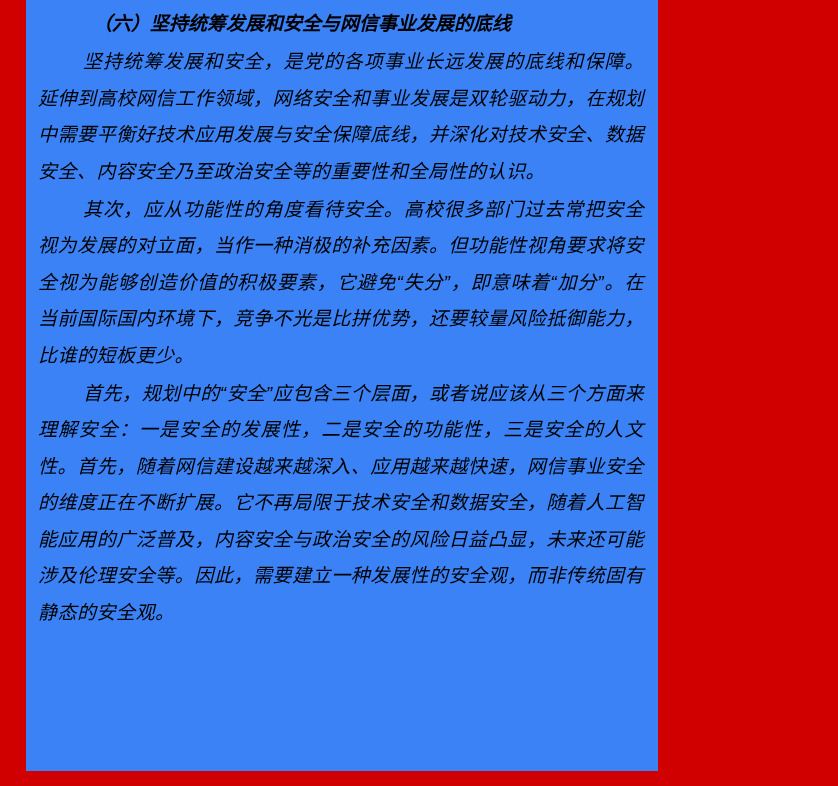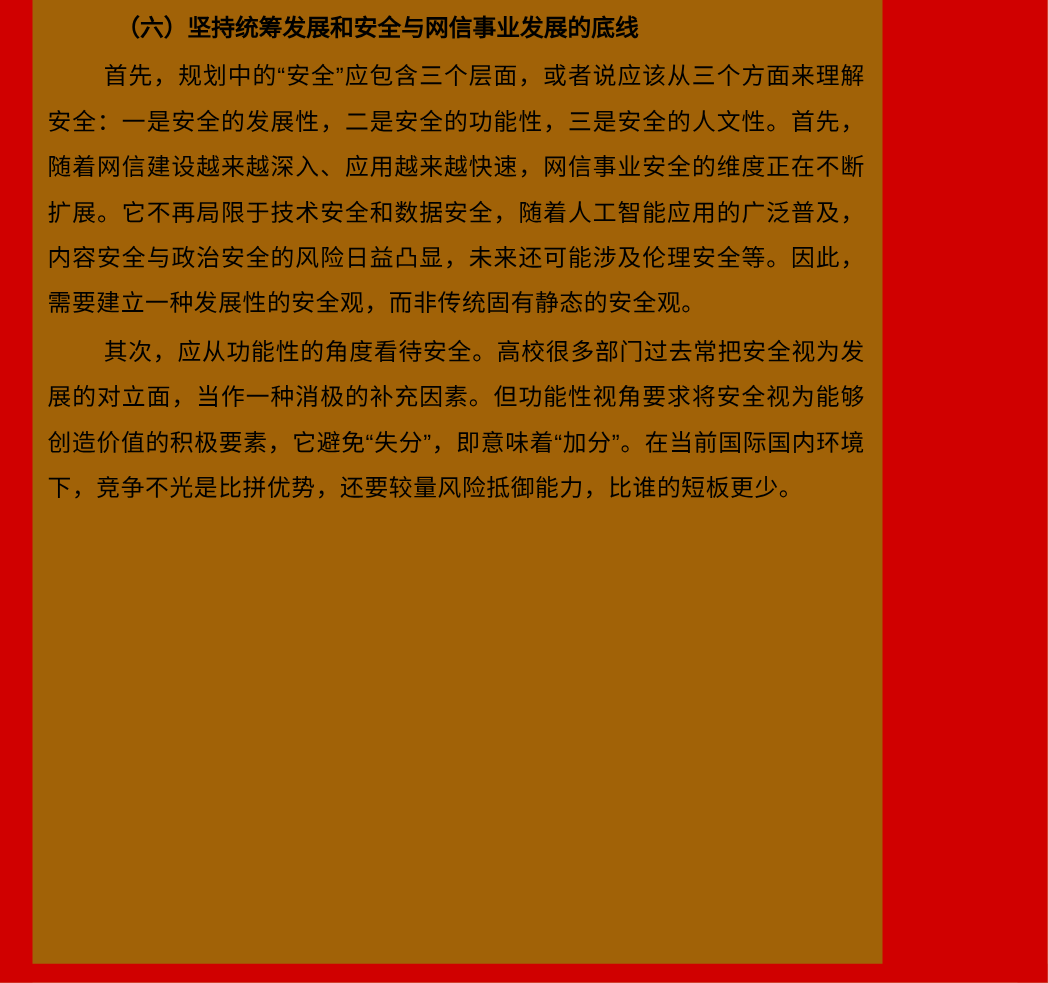--- a/index.html
+++ b/index.html
@@ -34,25 +34,26 @@
   .accent-bar-bottom {
     position: absolute;
     left: 0; bottom: 0;
     width: 838px; height: 15px;
     background: #d00000;
   }
   .content {
     position: absolute;
     top: 0;
     left: 26px;
-    width: 680px;
+    width: 632px;
     height: 771px;
-    background: #a16207;
+    background: #3b82f6;
     box-sizing: border-box;
     padding: 6px 14px 0 12px;
+    font-style: italic;
   }
   .article {
     color: #000000;
     font-size: 19px;
     line-height: 36.4px;
     text-align: justify;
     text-justify: inter-ideograph;
   }
   .article h2.heading {
     margin: 0;
@@ -72,18 +73,19 @@
 
 <div class="page">
 
   <div class="accent-border-left"></div>
   <div class="accent-border-right"></div>
   <div class="accent-bar-bottom"></div>
 
   <div class="content">
     <div class="article">
       <h2 class="heading">（六）坚持统筹发展和安全与网信事业发展的底线</h2>
+      <p>坚持统筹发展和安全，是党的各项事业长远发展的底线和保障。延伸到高校网信工作领域，网络安全和事业发展是双轮驱动力，在规划中需要平衡好技术应用发展与安全保障底线，并深化对技术安全、数据安全、内容安全乃至政治安全等的重要性和全局性的认识。</p>
+      <p>其次，应从功能性的角度看待安全。高校很多部门过去常把安全视为发展的对立面，当作一种消极的补充因素。但功能性视角要求将安全视为能够创造价值的积极要素，它避免“失分”，即意味着“加分”。在当前国际国内环境下，竞争不光是比拼优势，还要较量风险抵御能力，比谁的短板更少。</p>
       <p>首先，规划中的“安全”应包含三个层面，或者说应该从三个方面来理解安全：一是安全的发展性，二是安全的功能性，三是安全的人文性。首先，随着网信建设越来越深入、应用越来越快速，网信事业安全的维度正在不断扩展。它不再局限于技术安全和数据安全，随着人工智能应用的广泛普及，内容安全与政治安全的风险日益凸显，未来还可能涉及伦理安全等。因此，需要建立一种发展性的安全观，而非传统固有静态的安全观。</p>
-      <p>其次，应从功能性的角度看待安全。高校很多部门过去常把安全视为发展的对立面，当作一种消极的补充因素。但功能性视角要求将安全视为能够创造价值的积极要素，它避免“失分”，即意味着“加分”。在当前国际国内环境下，竞争不光是比拼优势，还要较量风险抵御能力，比谁的短板更少。</p>
     </div>
   </div>
 
 </div>
 
 </body></html>

